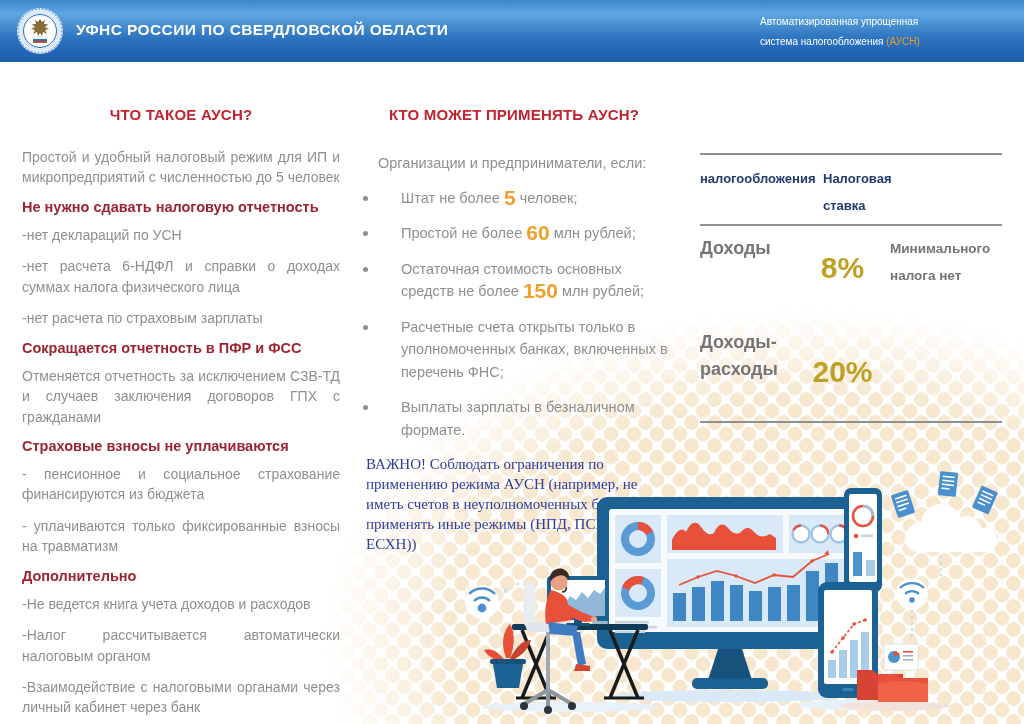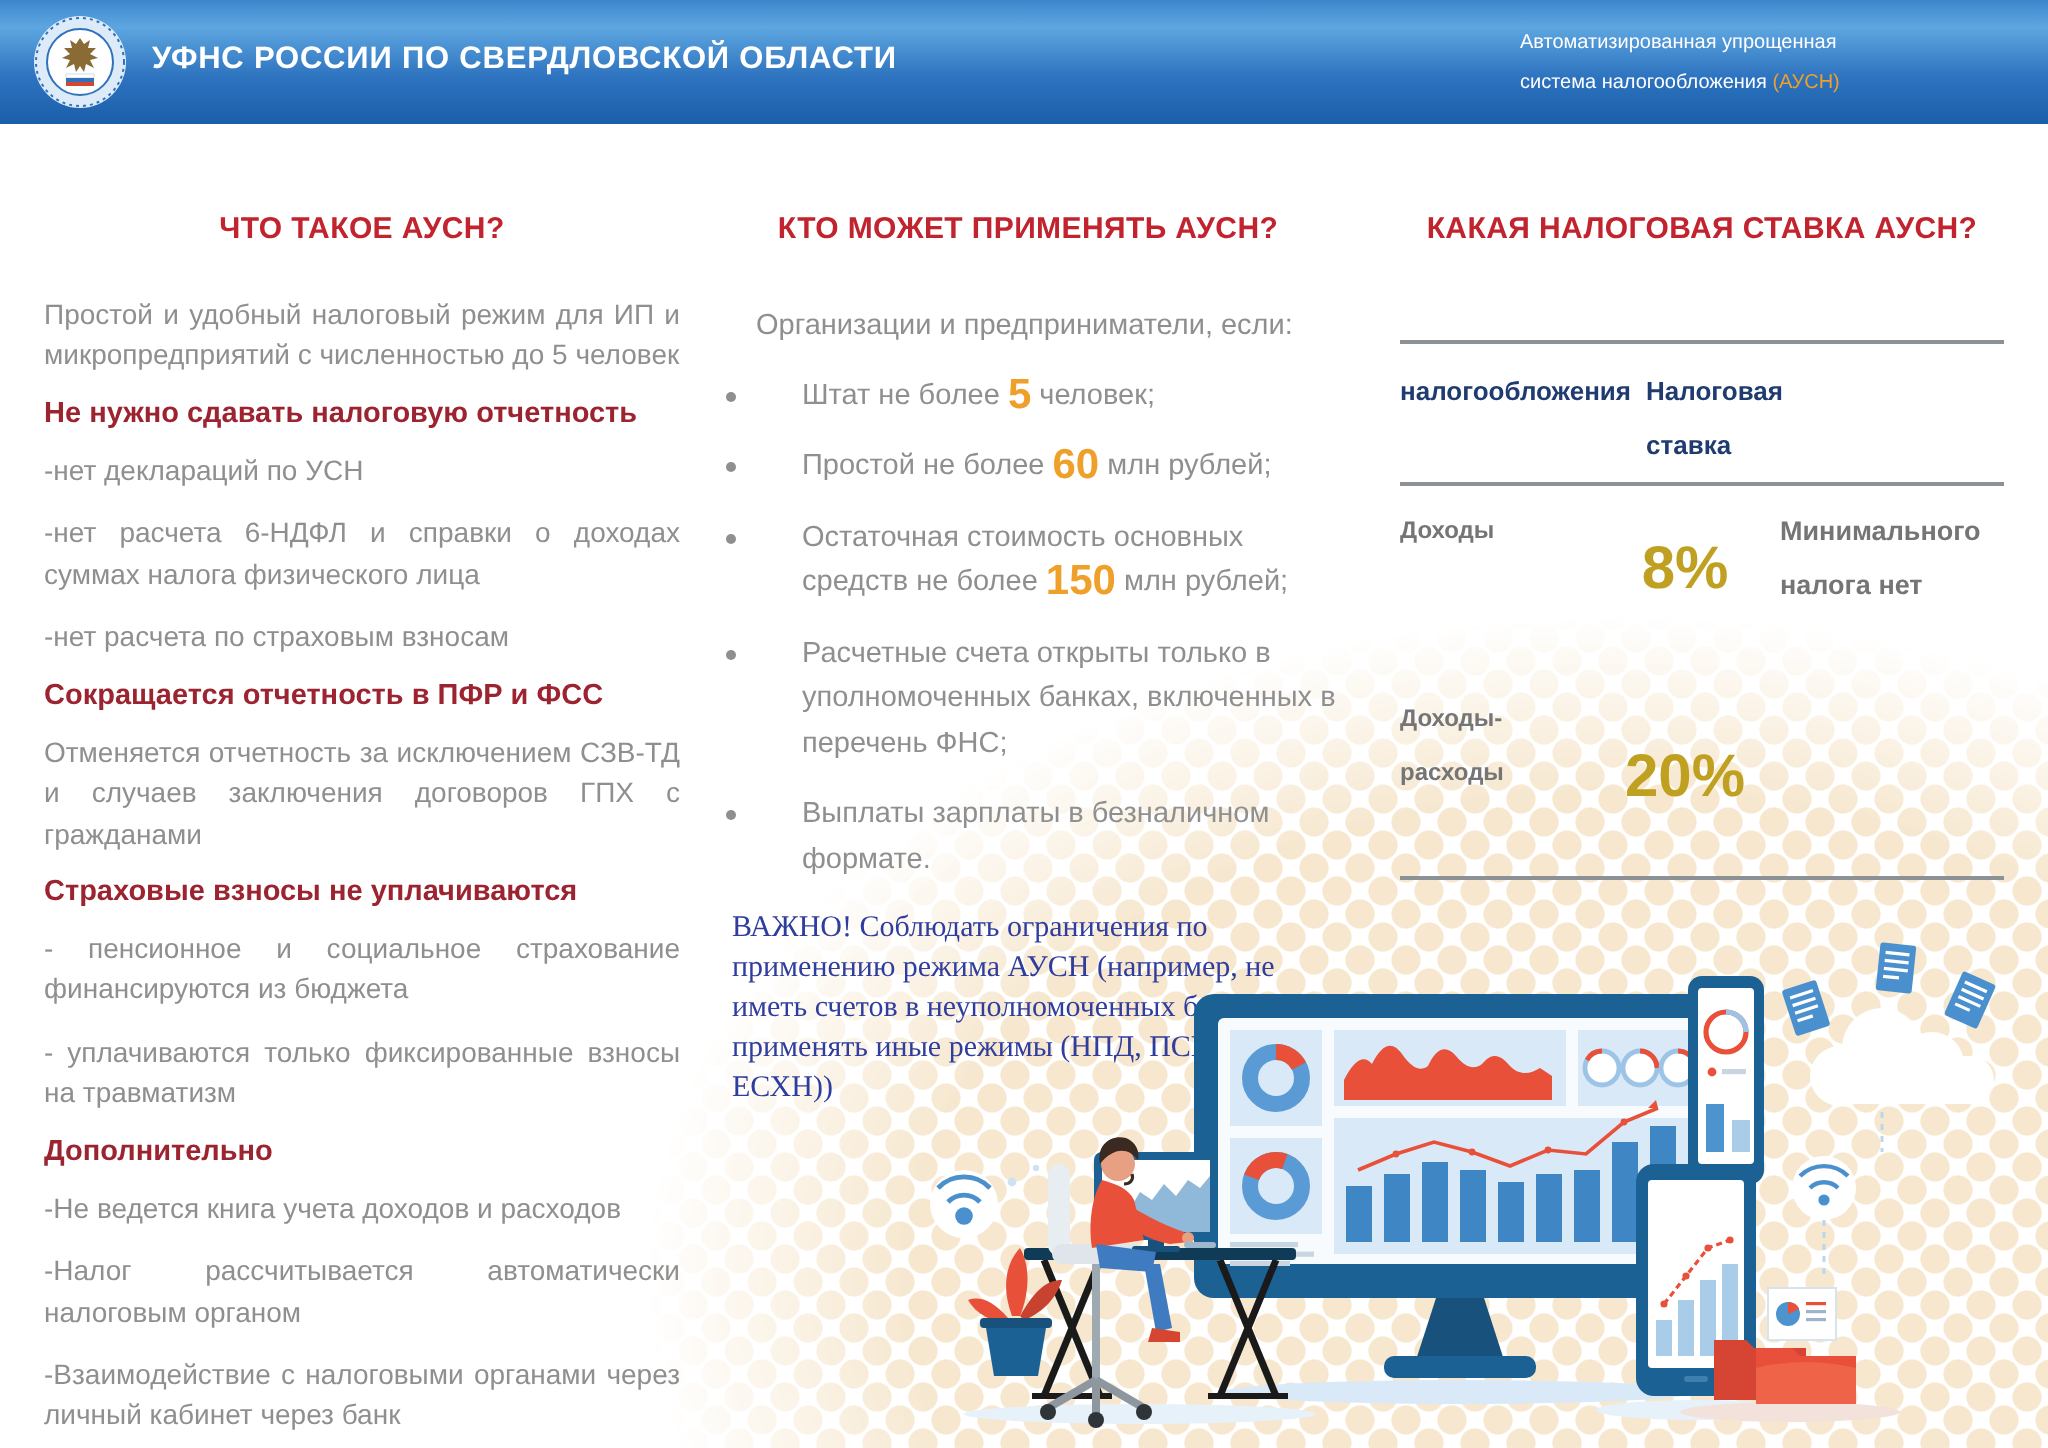--- a/index.html
+++ b/index.html
@@ -62,21 +62,21 @@
 
   
   .rate-table { position:relative; margin-top:47px; width:302px; border-top:2px solid var(--rule-gray,#8C9196); border-bottom:2px solid var(--rule-gray,#8C9196); }
   .t-head { display:flex; height:71px; border-bottom:2px solid var(--rule-gray,#8C9196); padding-top:10px; }
   .t-head .hcell { color:var(--table-navy,#1F3B70); font-size:13px; font-weight:700; line-height:27px; }
   .t-head .h-obj { width:123px; }
   .t-head .h-rate { width:120px; }
   .t-row { display:flex; }
   .t-row.r1 { height:90px; padding-top:9px; }
   .t-row.r2 { height:105px; padding-top:13px; }
-  .t-obj  { width:95px;  color:var(--table-gray,#757575); font-size:12px; font-weight:700; line-height:27px; }
+  .t-obj  { width:95px;  color:var(--table-gray,#757575); font-size:18px; font-weight:700; line-height:27px; }
   .t-rate { width:95px;  text-align:center; color:var(--rate-gold,#C0A020); font-size:30px; font-weight:700; }
   .r1 .t-rate { padding-top:16px; }
   .r2 .t-rate { padding-top:26px; }
   .t-note { width:112px; color:var(--table-gray,#757575); font-size:13.5px; font-weight:700; line-height:27px; }
 
   
   .illustration { position:absolute; left:420px; top:464px; width:604px; height:260px; z-index:3; }
 </style>
 </head>
 <body>
@@ -107,21 +107,21 @@
     </div>
   </div>
 
   <div class="col" id="col1">
     <div class="col-title">ЧТО ТАКОЕ АУСН?</div>
     <div class="c1-body">
       <p>Простой и удобный налоговый  режим для ИП и микропредприятий с численностью до 5 человек</p>
       <h3>Не нужно сдавать налоговую отчетность</h3>
       <p>-нет деклараций по УСН</p>
       <p>-нет расчета 6-НДФЛ и справки о доходах суммах налога физического лица</p>
-      <p>-нет расчета по страховым взносам</p>
+      <p>-нет расчета по страховым зарплаты</p>
       <h3>Сокращается отчетность в ПФР и ФСС</h3>
       <p>Отменяется отчетность за исключением СЗВ-ТД и случаев заключения договоров ГПХ с гражданами</p>
       <h3>Страховые взносы не уплачиваются</h3>
       <p>- пенсионное и социальное страхование финансируются из бюджета</p>
       <p>- уплачиваются только фиксированные взносы на травматизм</p>
       <h3>Дополнительно</h3>
       <p>-Не ведется книга учета доходов и расходов</p>
       <p>-Налог рассчитывается автоматически налоговым органом</p>
       <p>-Взаимодействие с налоговыми органами через личный кабинет через банк</p>
     </div>
@@ -149,21 +149,20 @@
       </div>
       <div class="bullet">
         <span class="dot"></span>
         <span class="b-text">Выплаты зарплаты в безналичном формате.</span>
       </div>
     </div>
     <div class="important">ВАЖНО! Соблюдать ограничения по применению режима АУСН (например, не иметь счетов в неуполномоченных банках, не применять иные режимы (НПД, ПСН, УСН, ЕСХН))</div>
   </div>
 
   <div class="col" id="col3">
-    <div class="col-title">КАКАЯ НАЛОГОВАЯ СТАВКА АУСН?</div>
     <div class="rate-table">
       <div class="t-head">
         <div class="hcell h-obj">
           <span style="display:block">налогообложения</span>
         </div>
         <div class="hcell h-rate">
           <span style="display:block">Налоговая</span>
           <span style="display:block">ставка</span>
         </div>
       </div>

